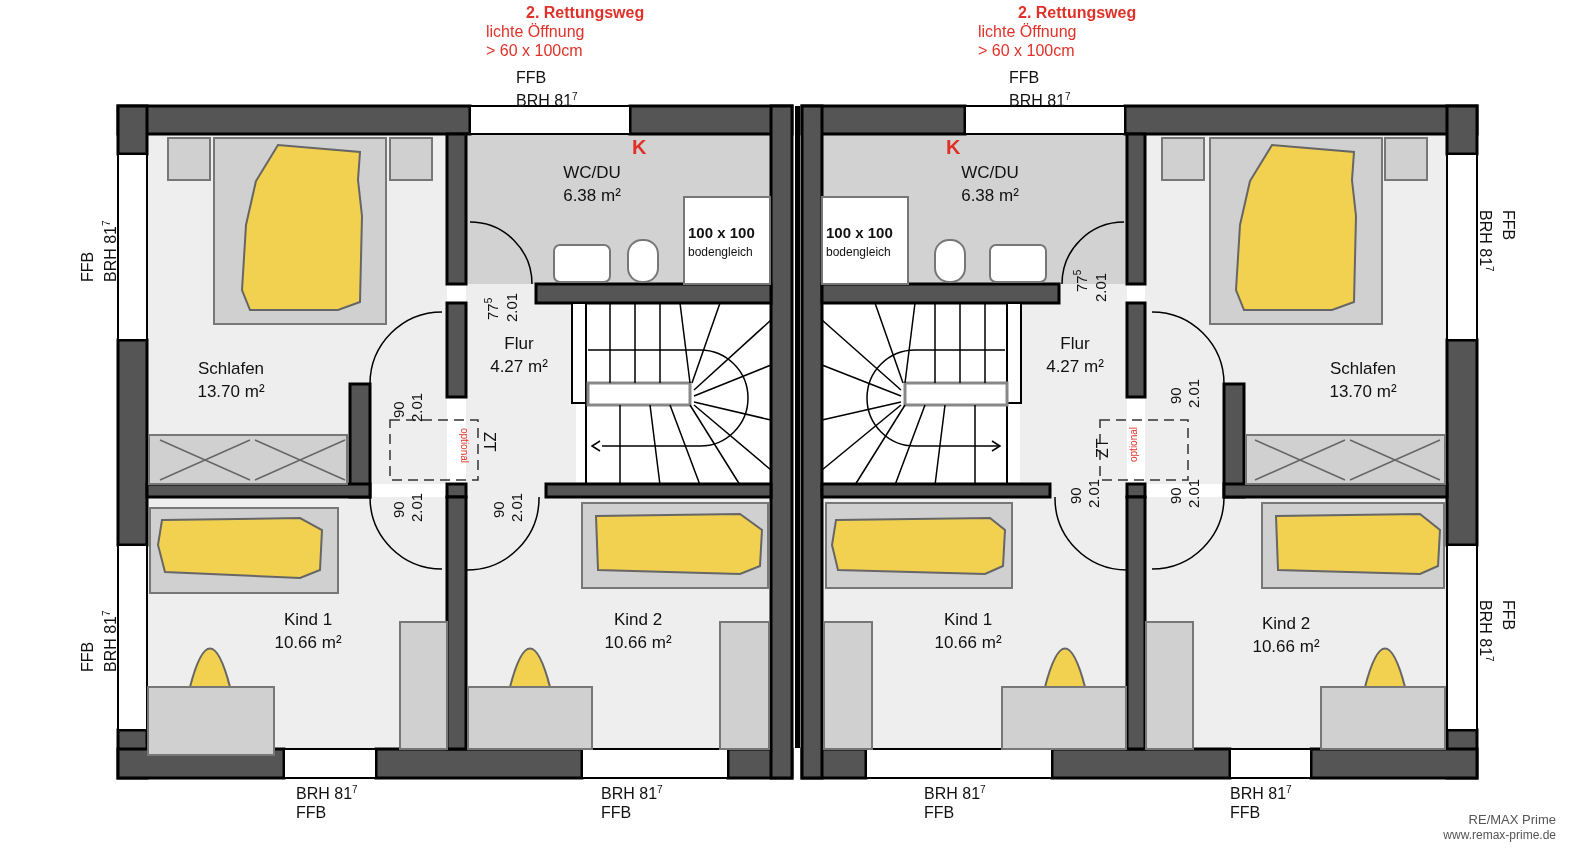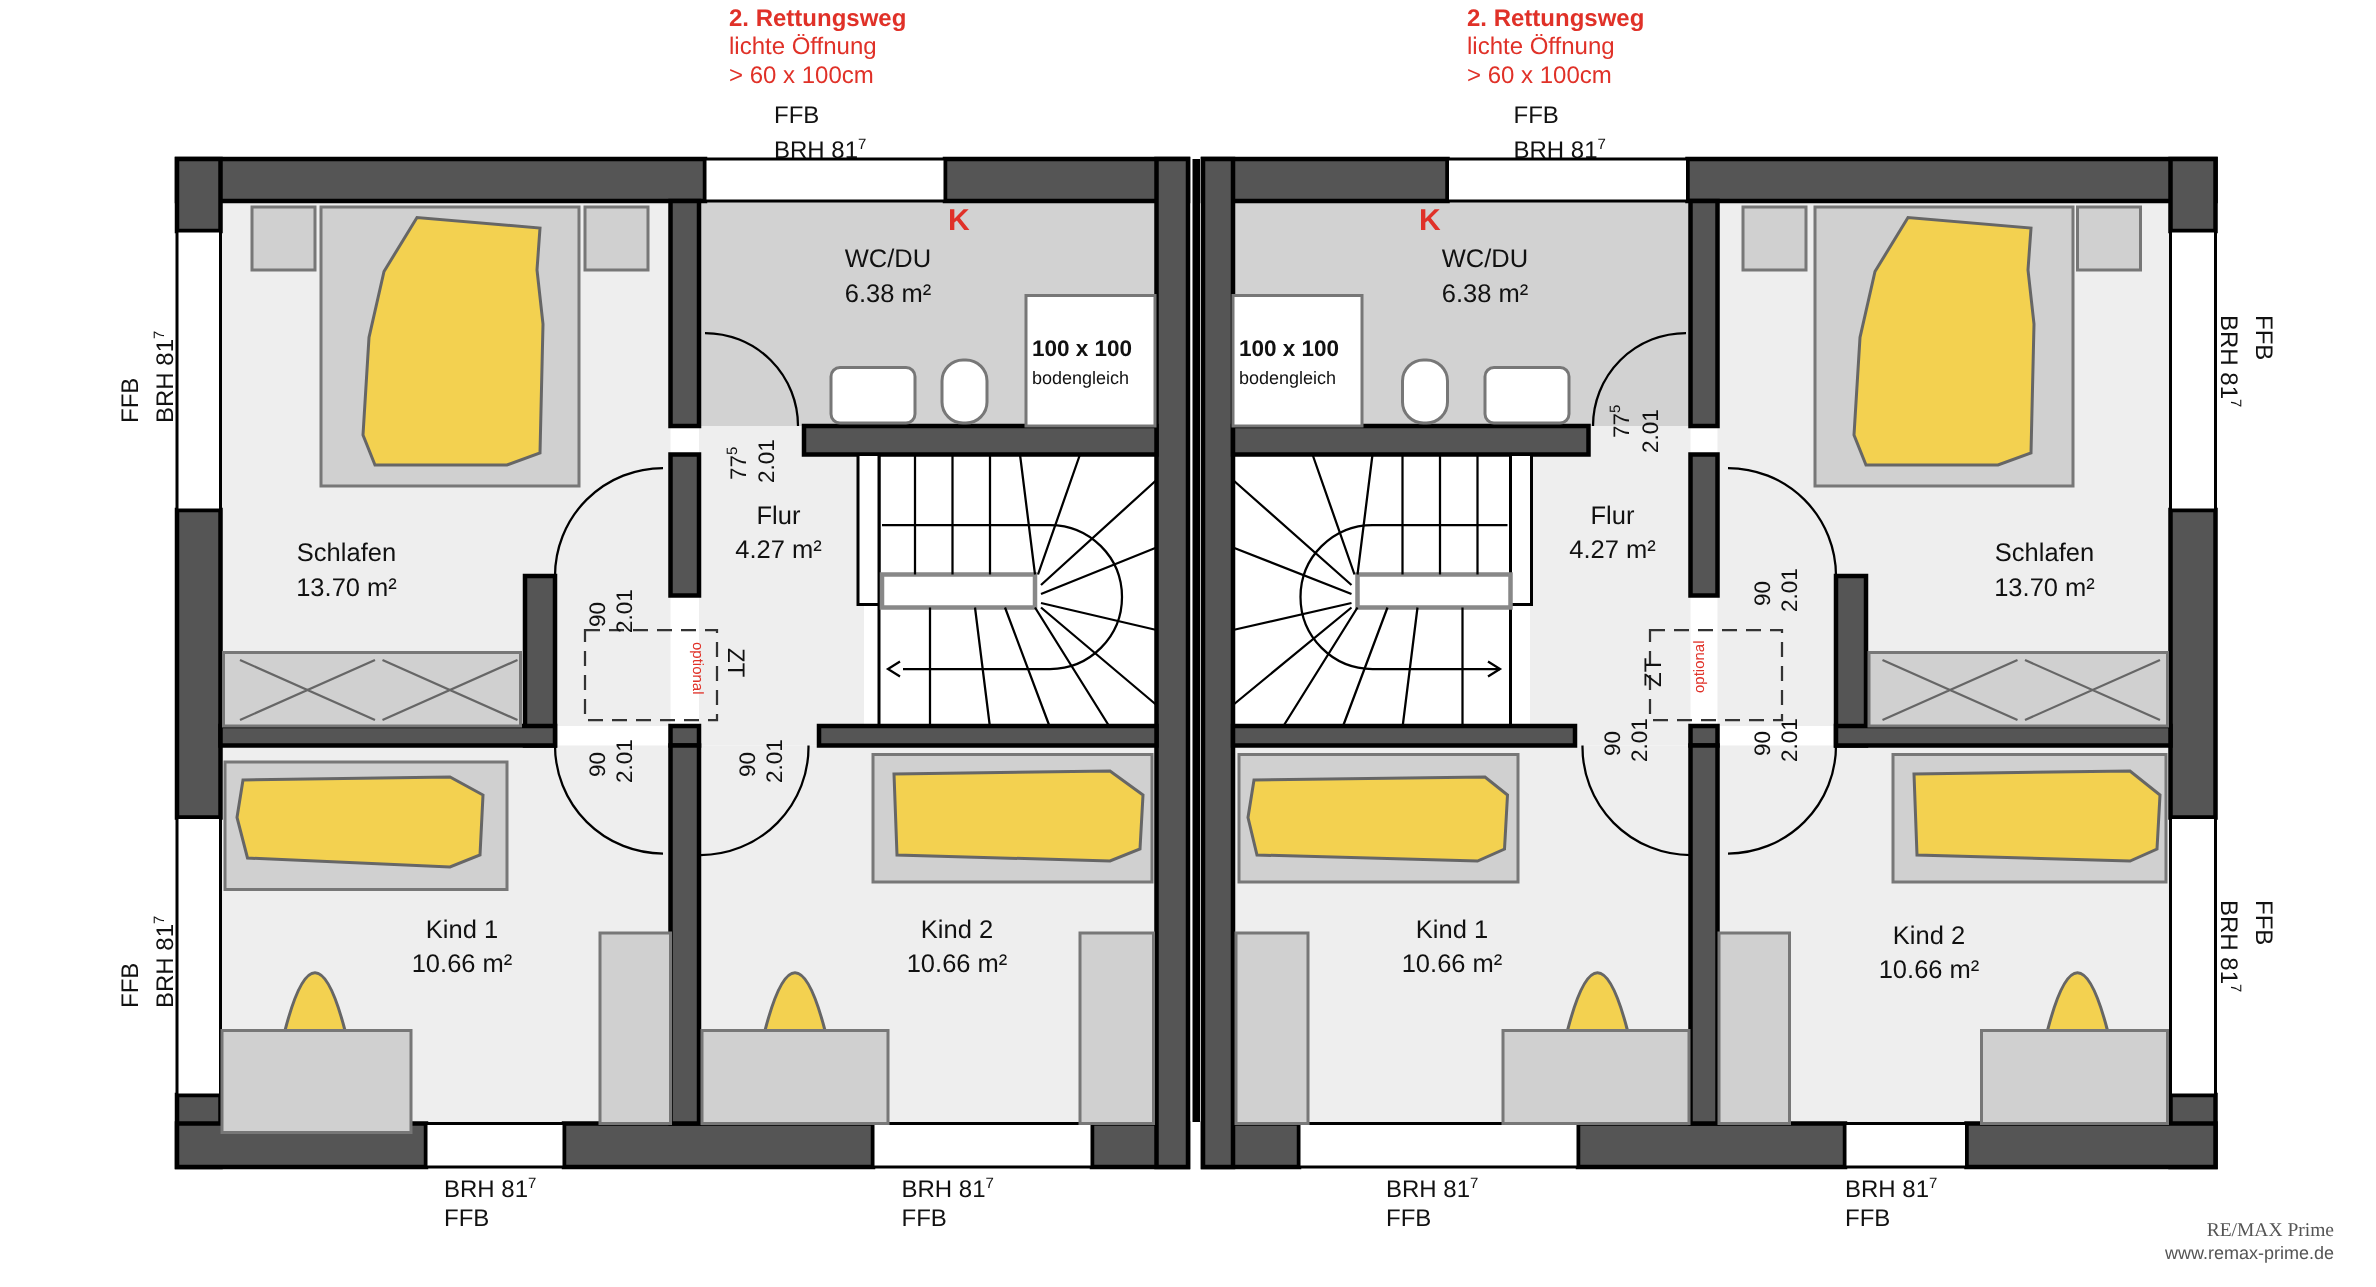--- a/index.html
+++ b/index.html
@@ -171,21 +171,21 @@
   </g>
 
   <rect class="dash" x="390" y="420" width="88" height="60"></rect>
   <rect class="dash" x="1100" y="420" width="88" height="60"></rect>
 </svg>
 
 <div id="labels">
   <style>
     .lbl { position:absolute; font-family:"Liberation Sans", sans-serif; color:#111; white-space:nowrap; }
     .room { font-size:17px; text-align:center; line-height:23px; transform:translateX(-50%); }
-    .rtitle { font-size:16px; font-weight:bold; color:#e03128; }
+    .rtitle { font-size:16px; font-weight:bold; color:#e03128;margin-left:40px; }
     .rline { font-size:16px; color:#e03128; line-height:19px; }
     .wl { font-size:16px; line-height:19px; }
     .vert { transform-origin:left top; transform:rotate(-90deg); }
     .vert-r { transform-origin:left top; transform:rotate(90deg); }
     .dimt { font-size:15px; transform-origin:left top; transform:rotate(-90deg); }
     sup { font-size:10px; }
   </style>
 
   <div class="lbl" style="left:486px;top:4px;">
     <div class="rtitle">2. Rettungsweg</div>
@@ -308,14 +308,14 @@
   <div class="lbl dimt" style="left:1085px;top:508px;">2.01</div>
   <div class="lbl dimt" style="left:1072px;top:292px;"><span>77</span><sup>5</sup></div>
   <div class="lbl dimt" style="left:1092px;top:302px;">2.01</div>
 
   <div class="lbl" style="left:470px;top:428px;transform:rotate(90deg);transform-origin:left top;font-size:10px;color:#e03128;">optional</div>
   <div class="lbl" style="left:498px;top:432px;transform:rotate(90deg);transform-origin:left top;font-size:16px;">ZT</div>
   <div class="lbl" style="left:1128px;top:462px;transform:rotate(-90deg);transform-origin:left top;font-size:10px;color:#e03128;">optional</div>
   <div class="lbl" style="left:1094px;top:458px;transform:rotate(-90deg);transform-origin:left top;font-size:16px;">ZT</div>
 </div>
 
-<div class="watermark" style="top:812px;font-size:13px;font-family:Liberation Serif, serif;">RE/MAX Prime</div>
+<div class="watermark" style="top:812px;font-size:13px;">RE/MAX Prime</div>
 <div class="watermark" style="top:828px;font-size:12px;">www.remax-prime.de</div>
 
 </body></html>

